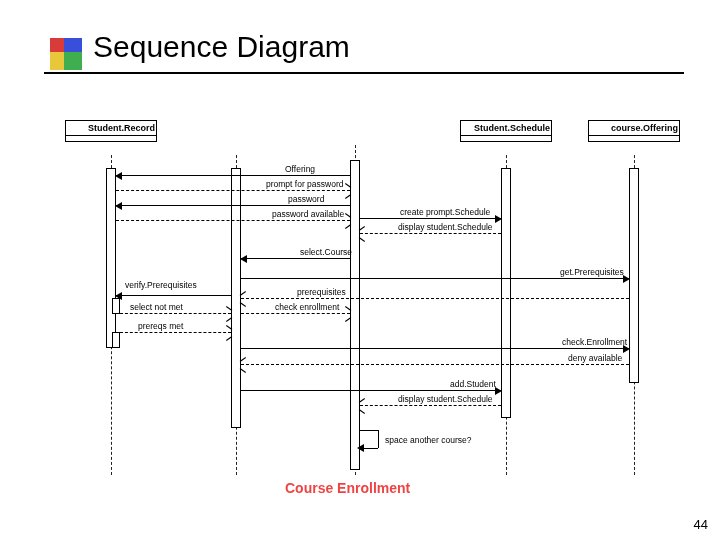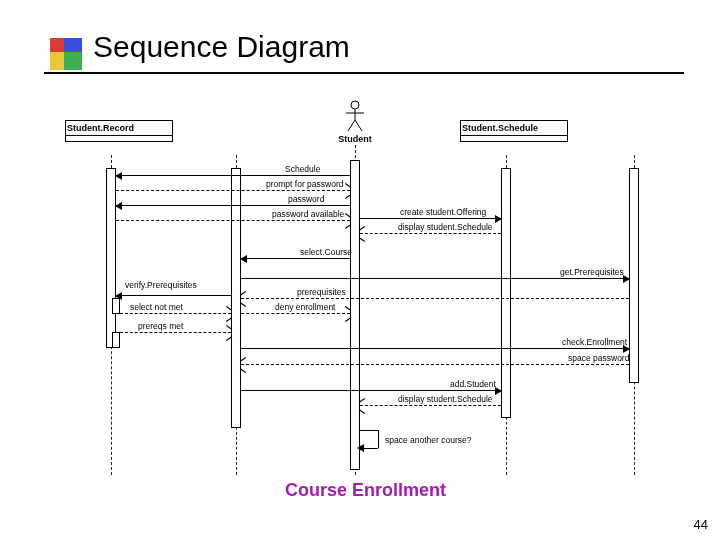--- a/index.html
+++ b/index.html
@@ -8,21 +8,21 @@
   
   .bullet-deco { position: absolute; left: 50px; top: 38px; }
   .bullet-deco .sq { position: absolute; width: 18px; height: 18px; }
   .title { position: absolute; left: 93px; top: 30px; font-size: 30px; font-weight: 400; color: #000; }
   .title-underline { position: absolute; left: 44px; top: 72px; width: 640px; height: 2px; background: #000; }
 
   
   .diagram { position: absolute; left: 50px; top: 100px; width: 640px; height: 400px; }
 
   
-  .part { position: absolute; top: 20px; width: 108px; text-align: left; }
+  .part { position: absolute; top: 20px; width: 92px; text-align: right; }
   .part .box { border: 1px solid #000; background: #fff; font-size: 9px; font-weight: bold; padding: 2px 1px; }
   .part .slot { border: 1px solid #000; border-top: none; height: 6px; background: #fff; }
 
   
   .actor { position: absolute; top: 0; width: 60px; text-align: center; }
   .actor svg { display: block; margin: 0 auto; }
   .actor .alabel { font-size: 9px; font-weight: bold; margin-top: 2px; }
 
   
   .life { position: absolute; top: 55px; width: 0; border-left: 1px dashed #222; height: 320px; }
@@ -50,21 +50,21 @@
   .arrow .head.openL::after  { bottom:0; transform: rotate(35deg); transform-origin:left; }
 
   .msg { position: absolute; font-size: 8.5px; color: #000; white-space: nowrap; }
 
   
   .loop { position: absolute; }
   .loop .hline { position:absolute; border-top:1px solid #000; }
   .loop .drop { position:absolute; border-left:1px solid #000; }
 
   
-  .caption { position: absolute; font-size: 18px; font-weight: bold; color: #a21caf; }
+  .caption { position: absolute; font-size: 14px; font-weight: bold; color: #ef4444; }
 
   
   .pagenum { position: absolute; right: 12px; bottom: 8px; font-size: 13px; color: #000; }
 </style>
 </head>
 <body>
 
 <div class="bullet-deco">
   <div class="sq" style="left:0;top:0;background:#d93a3a"></div>
   <div class="sq" style="left:14px;top:0;background:#3a4fd9"></div>
@@ -74,33 +74,27 @@
 <div class="title">Sequence Diagram</div>
 <div class="title-underline"></div>
 
 <div class="diagram">
 
   <div class="part" style="left:15px">
     <div class="box">Student.Record</div>
     <div class="slot"></div>
   </div>
 
-  <div class="actor" style="left:275px">
-    <svg width="22" height="32" viewBox="0 0 22 32">
-      <circle cx="11" cy="5" r="4" fill="none" stroke="#000"></circle>
-      <line x1="11" y1="9" x2="11" y2="20" stroke="#000"></line>
-      <line x1="2" y1="13" x2="20" y2="13" stroke="#000"></line>
-      <line x1="11" y1="20" x2="4" y2="31" stroke="#000"></line>
-      <line x1="11" y1="20" x2="18" y2="31" stroke="#000"></line>
-    </svg>
-    <div class="alabel">Student</div>
-  </div>
 
   <div class="part" style="left:410px">
     <div class="box">Student.Schedule</div>
+    <div class="slot"></div>
+  </div>
+  <div class="part" style="left:538px">
+    <div class="box">course.Offering</div>
     <div class="slot"></div>
   </div>
 
   <div class="life" style="left:61px"></div>
   <div class="life" style="left:186px"></div>
   <div class="lifeA life" style="left:305px"></div>
   <div class="life" style="left:456px"></div>
   <div class="life" style="left:584px"></div>
 
   <div class="act" style="left:56px;  top:68px;  height:180px"></div>
@@ -108,41 +102,41 @@
   <div class="actw" style="left:300px; top:60px;  height:310px"></div>
   <div class="act" style="left:451px; top:68px;  height:250px"></div>
   <div class="act" style="left:579px; top:68px;  height:215px"></div>
 
   <div class="act-sm" style="left:62px; top:198px; height:16px"></div>
   <div class="act-sm" style="left:62px; top:232px; height:16px"></div>
 
   <div class="arrow solid" style="left:66px; top:75px; width:234px">
       <div class="head left"></div>
     </div>
-  <div class="msg" style="left:235px; top:64px">Schedule</div>
+  <div class="msg" style="left:235px; top:64px">Offering</div>
 
   <div class="arrow dashed" style="left:66px; top:90px; width:234px">
       <div class="head openR"></div>
     </div>
   <div class="msg" style="left:216px; top:79px">prompt for password</div>
 
   <div class="arrow solid" style="left:66px; top:105px; width:234px">
       <div class="head left"></div>
     </div>
   <div class="msg" style="left:238px; top:94px">password</div>
 
   <div class="arrow dashed" style="left:66px; top:120px; width:234px">
       <div class="head openR"></div>
     </div>
   <div class="msg" style="left:222px; top:109px">password available</div>
 
   <div class="arrow solid" style="left:310px; top:118px; width:141px">
       <div class="head right"></div>
     </div>
-  <div class="msg" style="left:350px; top:107px">create student.Offering</div>
+  <div class="msg" style="left:350px; top:107px">create prompt.Schedule</div>
 
   <div class="arrow dashed" style="left:310px; top:133px; width:141px">
       <div class="head openL"></div>
     </div>
   <div class="msg" style="left:348px; top:122px">display student.Schedule</div>
 
   <div class="arrow solid" style="left:191px; top:158px; width:109px">
       <div class="head left"></div>
     </div>
   <div class="msg" style="left:250px; top:147px">select.Course</div>
@@ -163,36 +157,36 @@
   <div class="msg" style="left:247px; top:187px">prerequisites</div>
 
   <div class="arrow dashed" style="left:70px; top:213px; width:111px">
       <div class="head openR"></div>
     </div>
   <div class="msg" style="left:80px; top:202px">select not met</div>
 
   <div class="arrow dashed" style="left:191px; top:213px; width:109px">
       <div class="head openR"></div>
     </div>
-  <div class="msg" style="left:225px; top:202px">deny enrollment</div>
+  <div class="msg" style="left:225px; top:202px">check enrollment</div>
 
   <div class="arrow dashed" style="left:70px; top:232px; width:111px">
       <div class="head openR"></div>
     </div>
   <div class="msg" style="left:88px; top:221px">prereqs met</div>
 
   <div class="arrow solid" style="left:191px; top:248px; width:388px">
       <div class="head right"></div>
     </div>
   <div class="msg" style="left:512px; top:237px">check.Enrollment</div>
 
   <div class="arrow dashed" style="left:191px; top:264px; width:388px">
       <div class="head openL"></div>
     </div>
-  <div class="msg" style="left:518px; top:253px">space password</div>
+  <div class="msg" style="left:518px; top:253px">deny available</div>
 
   <div class="arrow solid" style="left:191px; top:290px; width:260px">
       <div class="head right"></div>
     </div>
   <div class="msg" style="left:400px; top:279px">add.Student</div>
 
   <div class="arrow dashed" style="left:310px; top:305px; width:141px">
       <div class="head openL"></div>
     </div>
   <div class="msg" style="left:348px; top:294px">display student.Schedule</div>

